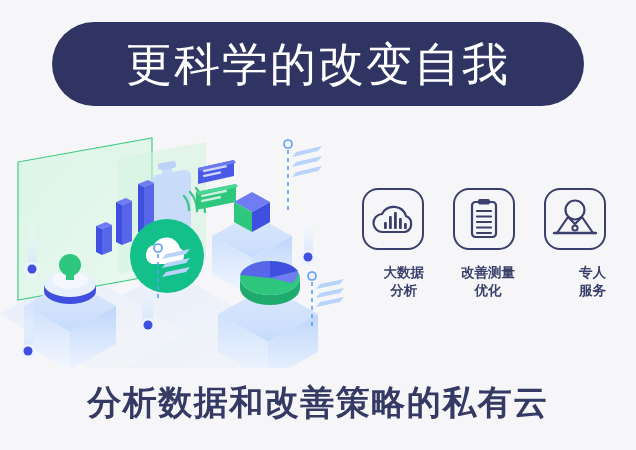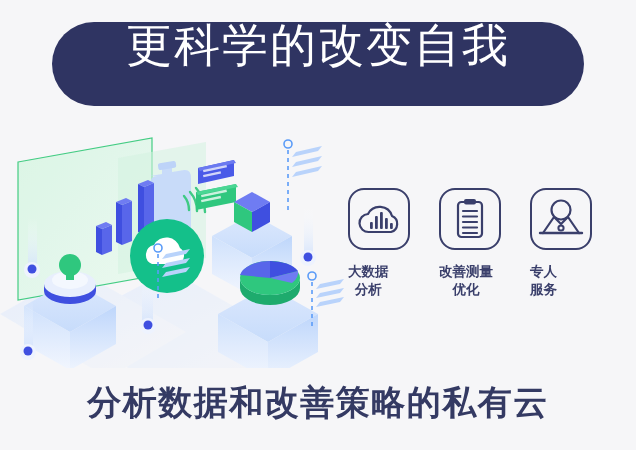--- a/index.html
+++ b/index.html
@@ -21,21 +21,21 @@
   
   .title-pill {
     position: absolute;
     left: 52px;
     top: 22px;
     width: 532px;
     height: 84px;
     background: #2f3462;
     border-radius: 42px;
     display: flex;
-    align-items: flex-start;
+    align-items: center;
     justify-content: center;
     box-sizing: border-box;
   }
   .title-text {
     color: #ffffff;
     font-size: 46px;
     line-height: 1;
     letter-spacing: 2px;
     font-weight: 400;
     white-space: nowrap;
@@ -57,22 +57,21 @@
     left: 348px;
     top: 188px;
     width: 258px;
     display: flex;
     justify-content: space-between;
   }
   .feature {
     width: 76px;
     display: flex;
     flex-direction: column;
-    align-items: flex-start;
-    font-family: Liberation Mono, monospace;
+    align-items: flex-end;
   }
   .feature-frame {
     width: 62px;
     height: 62px;
     border: 2px solid #3a3f6b;
     border-radius: 16px;
     box-sizing: border-box;
     display: flex;
     align-items: center;
     justify-content: center;

